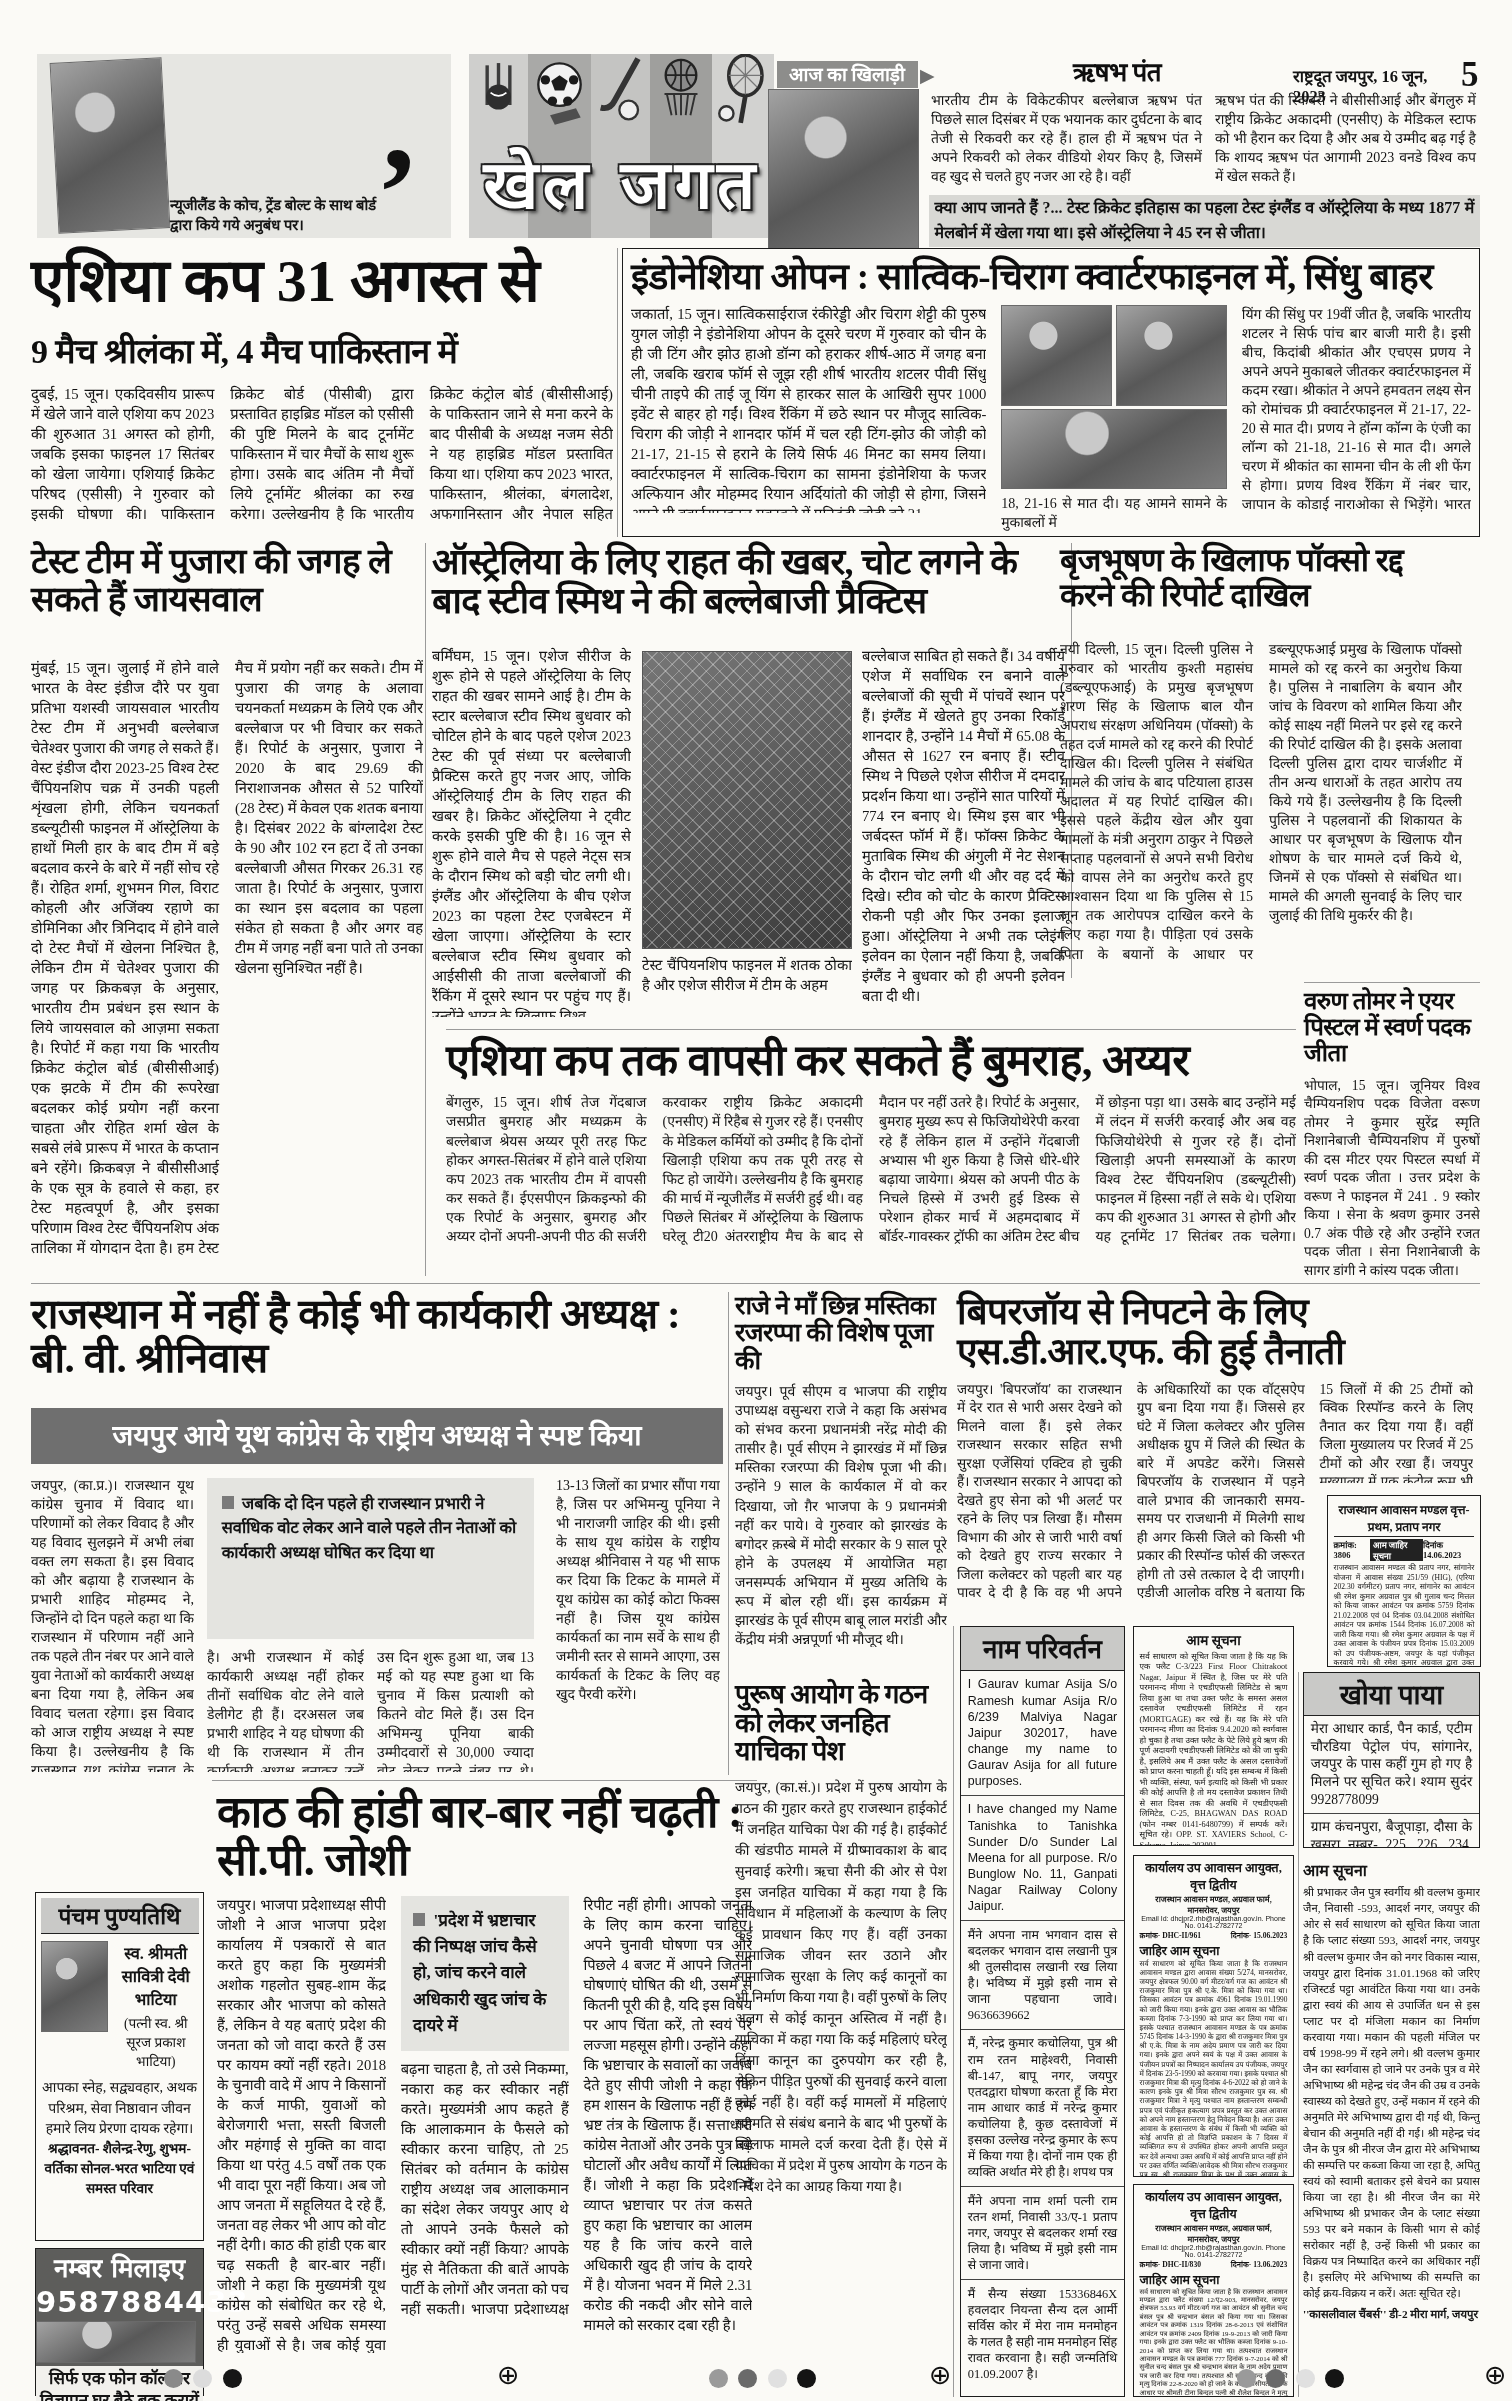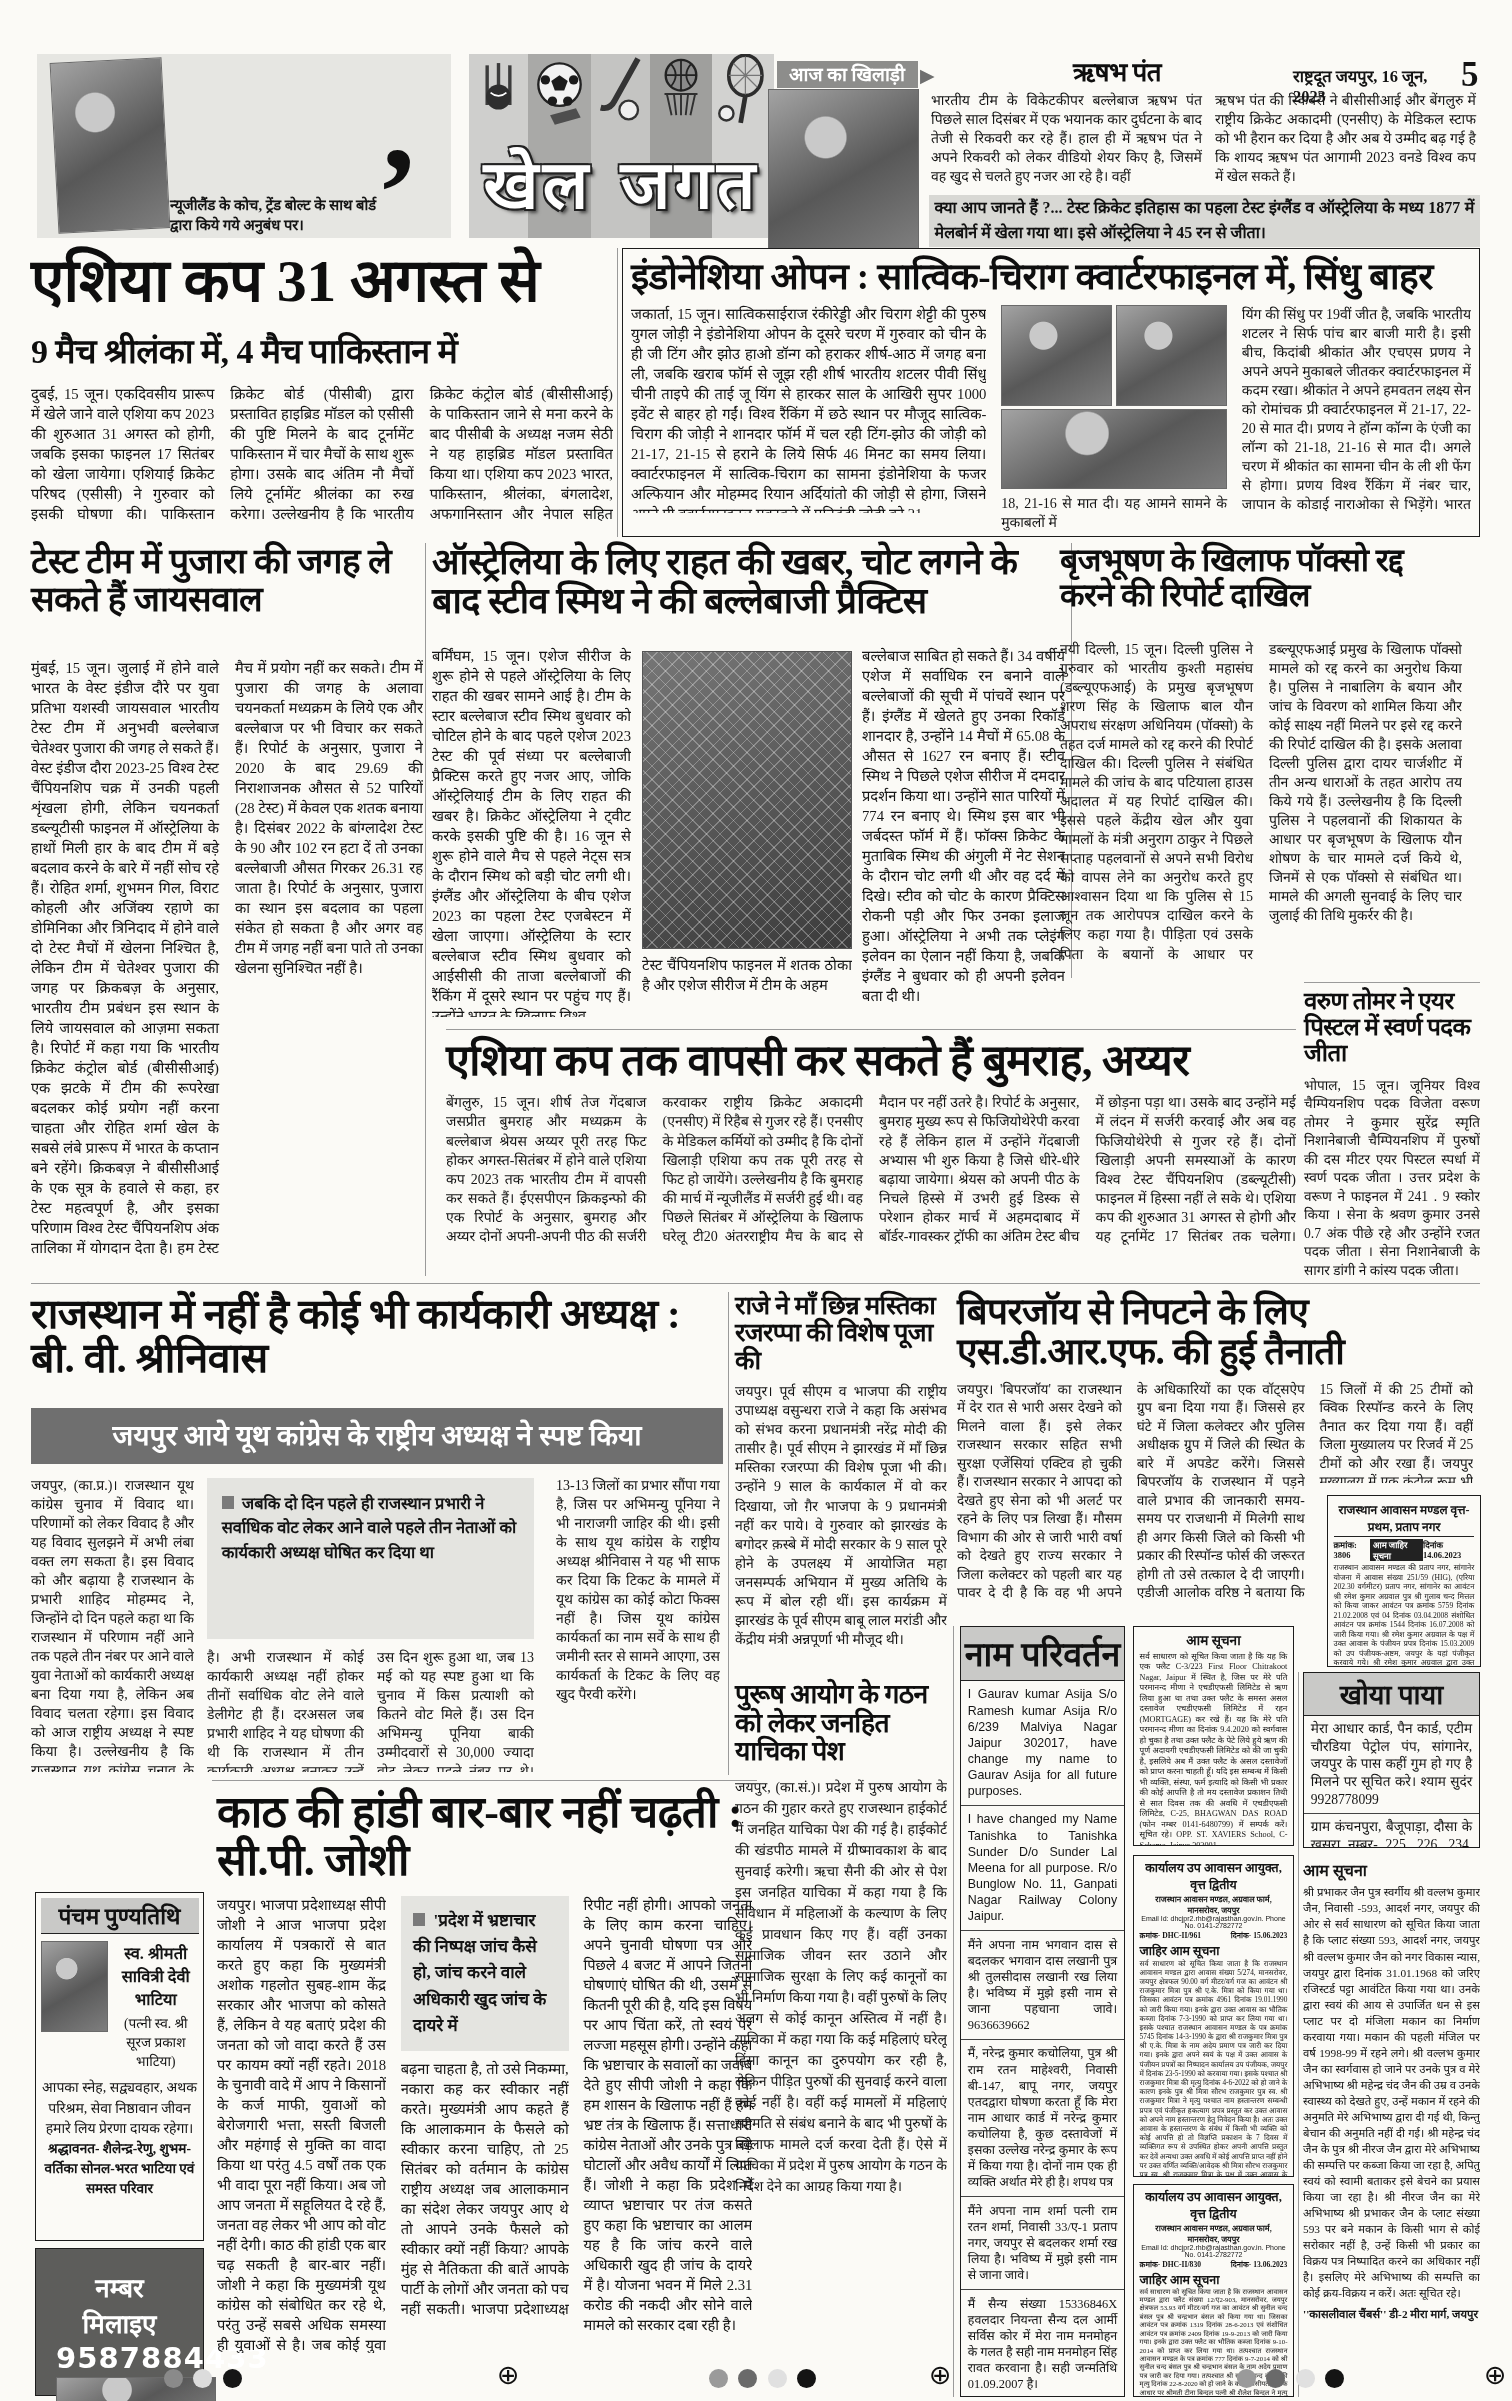--- a/index.html
+++ b/index.html
@@ -216,21 +216,21 @@
       <div class="photo" style="width:67px;height:91px;flex:none;"></div>
       <div>
         <div style="font-size:16.4px;font-weight:700;text-align:center;">स्व. श्रीमती सावित्री देवी भाटिया</div>
         <div style="font-size:13.6px;text-align:center;margin-top:3.4px;">(पत्नी स्व. श्री सूरज प्रकाश भाटिया)</div>
       </div>
     </div>
     <div style="font-size:14px;text-align:center;margin-top:8px;line-height:1.45;">आपका स्नेह, सद्व्यवहार, अथक परिश्रम, सेवा निष्ठावान जीवन हमारे लिय प्रेरणा दायक रहेगा।</div>
     <div style="font-size:13.6px;font-weight:700;text-align:center;line-height:1.45;">श्रद्धावनत- शैलेन्द्र-रेणु, शुभम-वर्तिका सोनल-भरत भाटिया एवं समस्त परिवार</div>
   </div>
 
-  <div class="abs box" style="left:35px;top:2248px;width:169px;height:148px;background:#5d5d5b;padding:20px;">
+  <div class="abs box" style="left:35px;top:2248px;width:169px;height:148px;background:#5d5d5b;padding:0;">
     <div style="color:#fff;font-weight:800;font-size:26px;text-align:center;font-family:'DejaVu Sans',sans-serif;">नम्बर मिलाइए</div>
     <div style="color:#fff;font-weight:800;font-size:29px;text-align:center;letter-spacing:1.1px;font-family:'DejaVu Sans',sans-serif;">9587884433</div>
     <div class="photo" style="width:160px;height:42px;margin-top:2.3px;"></div>
     <div style="background:#f2f1ed;font-weight:700;font-size:17px;text-align:center;margin-top:2.8px;padding:2.3px 1.1px;line-height:1.3;">सिर्फ एक फोन कॉल पर विज्ञापन घर बैठे बुक करायें ।</div>
   </div>
 
   <div class="abs hsep" style="left:212px;top:1780px;width:545px;"></div>
   <div class="abs" style="left:217px;top:1789px;width:539px;height:609px;">
     <div class="headline" style="font-size:44px;">काठ की हांडी बार-बार नहीं चढ़ती : सी.पी. जोशी</div>
     <div class="flexrow" style="margin-top:12.4px;">
@@ -246,21 +246,21 @@
   </div>
 
   <div class="abs" style="left:735px;top:1680px;width:212px;height:718px;">
     <div class="headline" style="font-size:26.5px;">पुरूष आयोग के गठन को लेकर जनहित याचिका पेश</div>
     <div class="body-text" style="margin-top:11.3px;height:559px;overflow:hidden;font-size:14px;line-height:1.5;">जयपुर, (का.सं.)। प्रदेश में पुरुष आयोग के गठन की गुहार करते हुए राजस्थान हाईकोर्ट में जनहित याचिका पेश की गई है। हाईकोर्ट की खंडपीठ मामले में ग्रीष्मावकाश के बाद सुनवाई करेगी। ऋचा सैनी की ओर से पेश इस जनहित याचिका में कहा गया है कि संविधान में महिलाओं के कल्याण के लिए कई प्रावधान किए गए हैं। वहीं उनका सामाजिक जीवन स्तर उठाने और सामाजिक सुरक्षा के लिए कई कानूनों का भी निर्माण किया गया है। वहीं पुरुषों के लिए अलग से कोई कानून अस्तित्व में नहीं है। याचिका में कहा गया कि कई महिलाएं घरेलू हिंसा कानून का दुरुपयोग कर रही है, लेकिन पीड़ित पुरुषों की सुनवाई करने वाला कोई नहीं है। वहीं कई मामलों में महिलाएं सहमति से संबंध बनाने के बाद भी पुरुषों के खिलाफ मामले दर्ज करवा देती हैं। ऐसे में याचिका में प्रदेश में पुरुष आयोग के गठन के निर्देश देने का आग्रह किया गया है।</div>
   </div>
 
   <div class="abs vsep" style="left:953px;top:1626px;height:771px;"></div>
 
   <div class="abs thinbox" style="left:960px;top:1626px;width:165px;height:771px;padding:0;overflow:hidden;">
-    <div class="graylabel" style="font-size:34px;padding:3.4px 0;border-bottom:1.7px solid #222;">नाम परिवर्तन</div>
+    <div class="graylabel" style="font-size:26px;padding:3.4px 0;border-bottom:1.7px solid #222;">नाम परिवर्तन</div>
     <div class="small-text" style="padding:5.6px 6.8px;border-bottom:1.1px solid #444;font-family:'Liberation Sans',sans-serif;font-size:12.4px;">I Gaurav kumar Asija S/o Ramesh kumar Asija R/o 6/239 Malviya Nagar Jaipur 302017, have change my name to Gaurav Asija for all future purposes.</div>
     <div class="small-text" style="padding:5.6px 6.8px;border-bottom:1.1px solid #444;font-family:'Liberation Sans',sans-serif;font-size:12.4px;">I have changed my Name Tanishka to Tanishka Sunder D/o Sunder Lal Meena for all purpose. R/o Bunglow No. 11, Ganpati Nagar Railway Colony Jaipur.</div>
     <div class="small-text" style="padding:5.6px 6.8px;border-bottom:1.1px solid #444;font-size:12.4px;">मैंने अपना नाम भगवान दास से बदलकर भगवान दास लखानी पुत्र श्री तुलसीदास लखानी रख लिया है। भविष्य में मुझे इसी नाम से जाना पहचाना जावे। 9636639662</div>
     <div class="small-text" style="padding:5.6px 6.8px;border-bottom:1.1px solid #444;font-size:12.4px;">मैं, नरेन्द्र कुमार कचोलिया, पुत्र श्री राम रतन माहेश्वरी, निवासी बी-147, बापू नगर, जयपुर एतदद्वारा घोषणा करता हूँ कि मेरा नाम आधार कार्ड में नरेन्द्र कुमार कचोलिया है, कुछ दस्तावेजों में इसका उल्लेख नरेन्द्र कुमार के रूप में किया गया है। दोनों नाम एक ही व्यक्ति अर्थात मेरे ही है। शपथ पत्र</div>
     <div class="small-text" style="padding:5.6px 6.8px;border-bottom:1.1px solid #444;font-size:12.4px;">मैंने अपना नाम शर्मा पत्नी राम रतन शर्मा, निवासी 33/ए-1 प्रताप नगर, जयपुर से बदलकर शर्मा रख लिया है। भविष्य में मुझे इसी नाम से जाना जावे।</div>
     <div class="small-text" style="padding:5.6px 6.8px;font-size:12.4px;">मैं सैन्य संख्या 15336846X हवलदार नियन्ता सैन्य दल आर्मी सर्विस कोर में मेरा नाम मनमोहन के गलत है सही नाम मनमोहन सिंह रावत करवाना है। सही जन्मतिथि 01.09.2007 है।</div>
   </div>
 
   <div class="abs thinbox" style="left:1133px;top:1626px;width:161px;height:220px;padding:3.4px 5.6px;overflow:hidden;">
     <div class="notice-head" style="font-size:13.6px;">आम सूचना</div>

